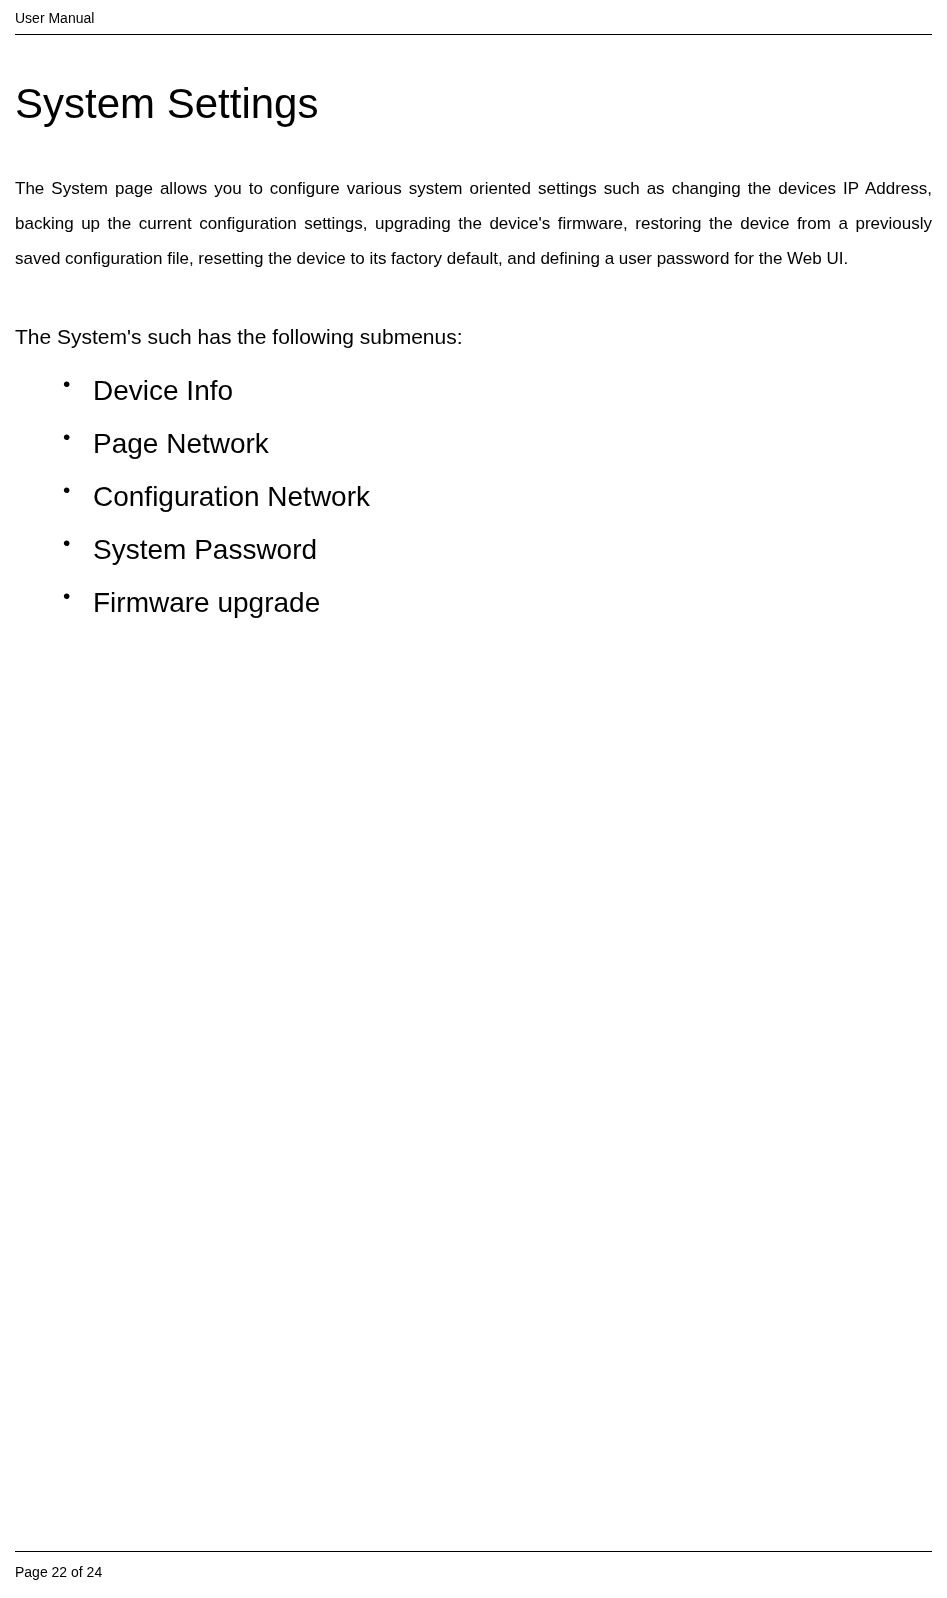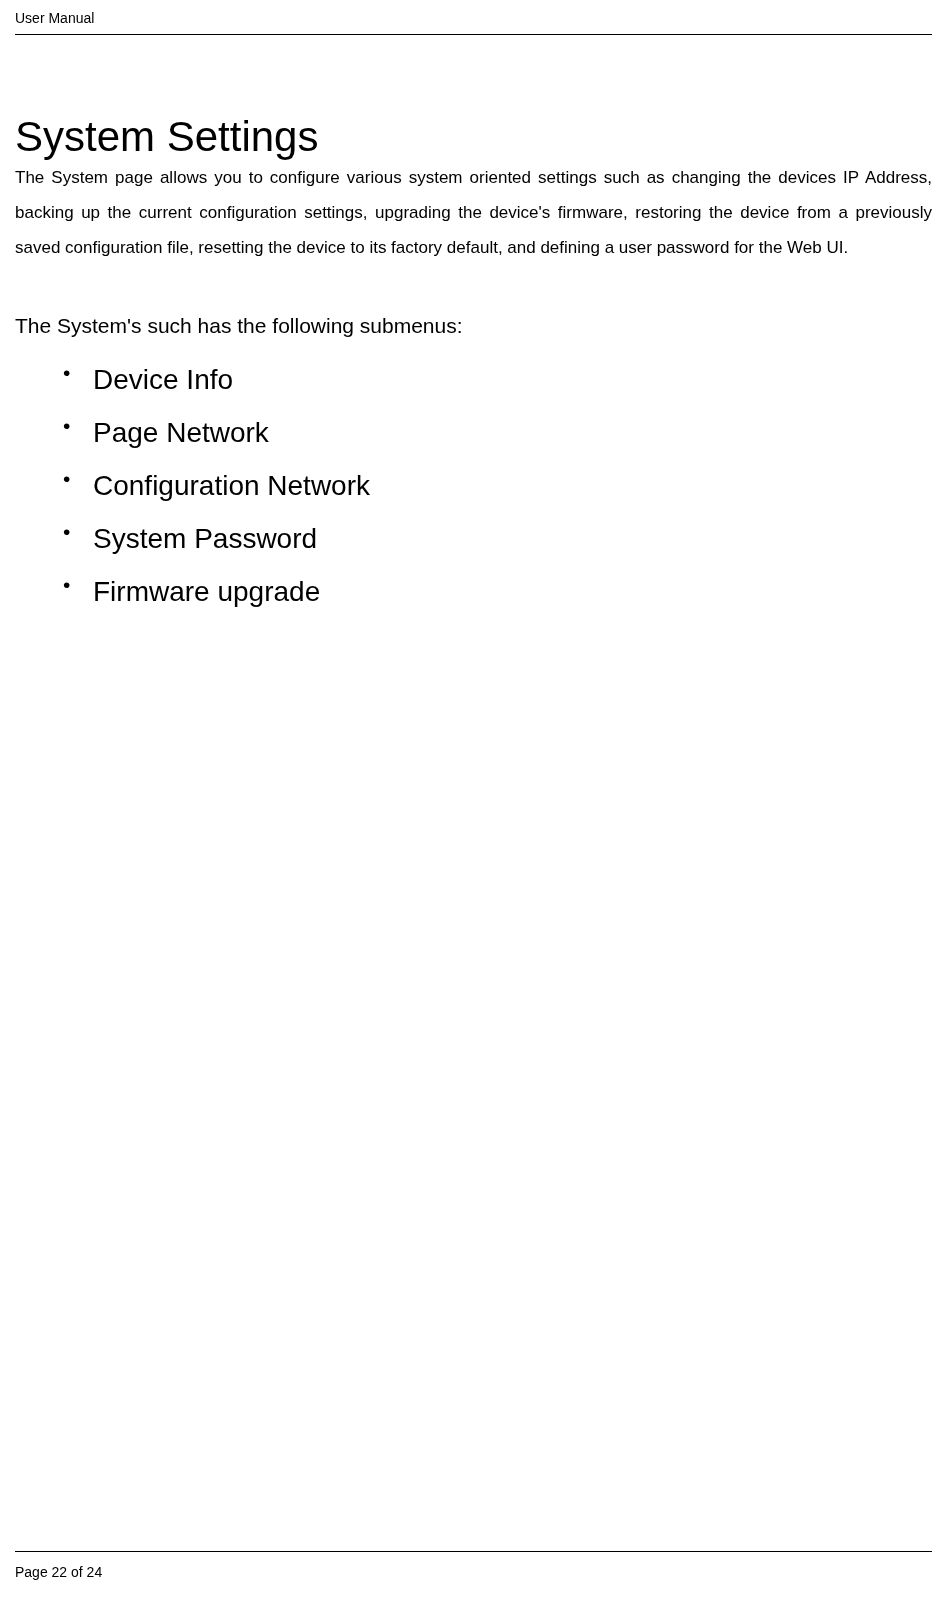--- a/index.html
+++ b/index.html
@@ -18,25 +18,26 @@
     }
     .page {
       padding: 10px 15px 0 15px;
       height: 100%;
       position: relative;
     }
     .header {
       font-size: 14px;
       padding-bottom: 8px;
       border-bottom: 1px solid #000;
-      margin-bottom: 78px;
+      margin-bottom: 45px;
     }
     .title {
       font-size: 42px;
       font-weight: normal;
+      margin-bottom: 44px;
     }
     .intro {
       font-size: 17px;
       line-height: 2.05;
       text-align: justify;
       margin-bottom: 38px;
     }
     .subheading {
       font-size: 21px;
       line-height: 2.05;

